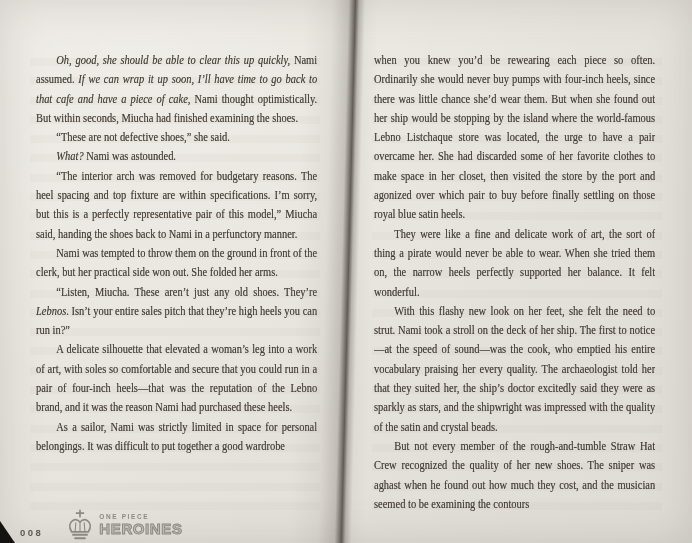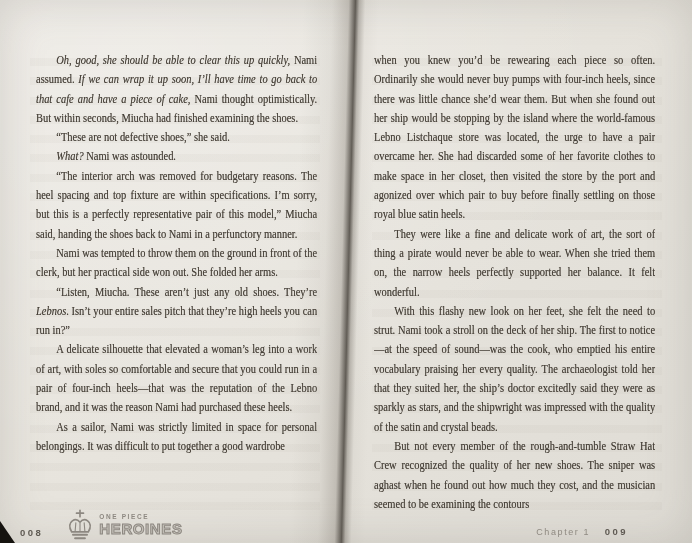--- a/index.html
+++ b/index.html
@@ -140,22 +140,18 @@
   </div>
 
   <div class="page page-right">
     <div class="ghost" style="left:26px;"></div>
     <div class="page-text">
         <p><span>when you knew you’d be rewearing each piece so often. Ordinarily she would never buy pumps with four-inch heels, since there was little chance she’d wear them. But when she found out her ship would be stopping by the island where the world-famous Lebno Listchaque store was located, the urge to have a pair overcame her. She had discarded some of her favorite clothes to make space in her closet, then visited the store by the port and agonized over which pair to buy before finally settling on those royal blue satin heels.</span></p>
         <p class="indent"><span>They were like a fine and delicate work of art, the sort of thing a pirate would never be able to wear. When she tried them on, the narrow heels perfectly supported her balance. It felt wonderful.</span></p>
         <p class="indent"><span>With this flashy new look on her feet, she felt the need to strut. Nami took a stroll on the deck of her ship. The first to notice—at the speed of sound—was the cook, who emptied his entire vocabulary praising her every quality. The archaeologist told her that they suited her, the ship’s doctor excitedly said they were as sparkly as stars, and the shipwright was impressed with the quality of the satin and crystal beads.</span></p>
         <p class="indent"><span>But not every member of the rough-and-tumble Straw Hat Crew recognized the quality of her new shoes. The sniper was aghast when he found out how much they cost, and the musician seemed to be examining the contours</span></p>
       </div>
-    <div class="footer-right">
-      <span class="chapter">Chapter 1</span>
-      <span class="pgnum">009</span>
-    </div>
   </div>
 
   <div class="spine"></div>
   <div class="corner-bl"></div>
 
 </div>
 
 </body></html>

